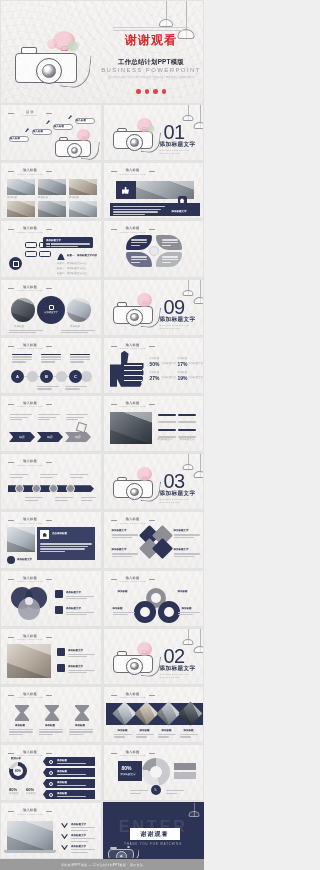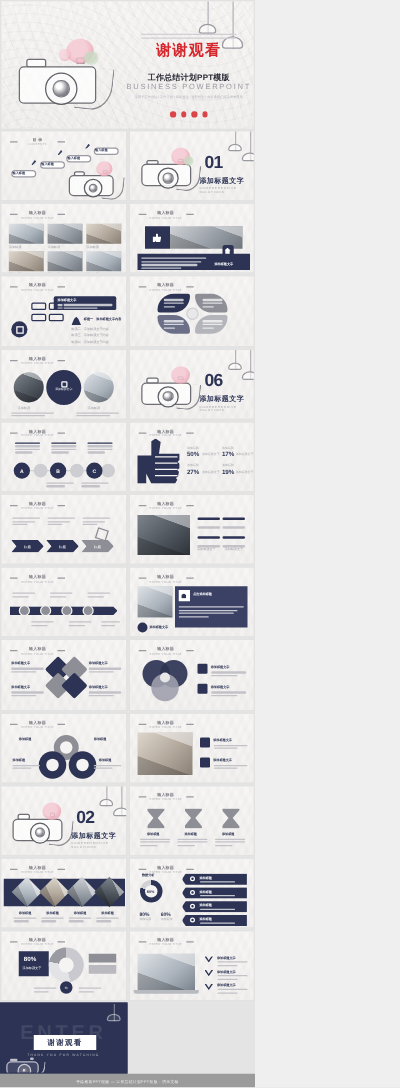--- a/index.html
+++ b/index.html
@@ -113,21 +113,21 @@
     text-align:center; line-height:4.4px; font-weight:bold; overflow:hidden;
   }
   .hdr b span{ display:block; }
   .hdr b span.en{ font-weight:normal; font-size:2.4px; color:#b3b3ba; }
 
   .navy{ background:#2c3354; }
   .navy2{ background:#3b4165; }
   .gray{ background:#8e8e96; }
   .lgray{ background:#b9b9bf; }
 
-  .bigno{ font-size:14px; font-weight:bold; color:#2c3354; line-height:1; letter-spacing:-.5px; }
+  .bigno{ font-size:20px; font-weight:normal; color:#2c3354; line-height:1; letter-spacing:-.5px; }
   .bigtt{ font-size:5.6px; font-weight:bold; color:#2c3354; letter-spacing:.4px; }
   .bigtt-en{ font-size:2.4px; color:#a6a6ad; letter-spacing:.7px; margin-top:1px; }
 
   .ph-line{ height:1.2px; background:#c2c2c8; border-radius:1px; margin-bottom:1.4px; }
   .ph-line.d{ background:#2c3354; }
   .ph-line.w{ background:rgba(255,255,255,.72); }
 
   .photo{ background:linear-gradient(135deg,#cfd2d6,#9aa0a8 55%,#6f767e); position:relative; overflow:hidden; }
   .photo:after{
     content:""; position:absolute; inset:0;
@@ -391,21 +391,21 @@
           <div class="shade" style="width:13px;height:7px;"></div>
         </div>
       <div class="cam" style="left:9px;top:20px;width:40px;height:27px;">
         <div class="hump"></div>
           <div class="flash"></div>
           <div class="body"></div>
           <div class="lens"></div>
           <div class="strap"></div>
         </div>
       <div class="bloom" style="left:33px;top:13px;width:15px;height:14px;"></div>
-      <div class="bigno" style="position:absolute;left:60px;top:17px;">06</div>
+      <div class="bigno" style="position:absolute;left:60px;top:17px;">09</div>
       <div class="bigtt" style="position:absolute;left:56px;top:36px;">添加标题文字</div>
       <div class="bigtt-en" style="position:absolute;left:56px;top:43px;">COMPREHENSIVE SOLUTIONS</div>
     </div>
 
     <div class="slide cell">
       <div class="hdr">
           <b>
         <span class="cn">输入标题</span>
         <span class="en">ENTER YOUR TITLE</span>
           </b>
@@ -576,20 +576,41 @@
       <div style="position:absolute;left:54px;top:43px;width:18px;">
           <div class="ph-line"></div>
           <div class="ph-line" style="width:70%"></div>
         </div>
       <div style="position:absolute;left:80px;top:43px;width:15px;">
           <div class="ph-line"></div>
           <div class="ph-line" style="width:70%"></div>
         </div>
     </div>
 
+    <div class="slide cell">
+      <div class="lamp" style="left:78px;top:0;width:12px;height:16px;">
+          <div class="cord"></div>
+          <div class="shade" style="width:11px;height:6px;"></div>
+        </div>
+      <div class="lamp" style="left:90px;top:0;width:12px;height:24px;">
+          <div class="cord"></div>
+          <div class="shade" style="width:13px;height:7px;"></div>
+        </div>
+      <div class="cam" style="left:9px;top:20px;width:40px;height:27px;">
+        <div class="hump"></div>
+          <div class="flash"></div>
+          <div class="body"></div>
+          <div class="lens"></div>
+          <div class="strap"></div>
+        </div>
+      <div class="bloom" style="left:33px;top:13px;width:15px;height:14px;"></div>
+      <div class="bigno" style="position:absolute;left:60px;top:17px;">03</div>
+      <div class="bigtt" style="position:absolute;left:56px;top:36px;">添加标题文字</div>
+      <div class="bigtt-en" style="position:absolute;left:56px;top:43px;">COMPREHENSIVE SOLUTIONS</div>
+    </div>
 
     <div class="slide cell">
       <div class="hdr">
           <b>
         <span class="cn">输入标题</span>
         <span class="en">ENTER YOUR TITLE</span>
           </b>
         </div>
       <div class="photo cool" style="position:absolute;left:6px;top:15px;width:28px;height:25px;"></div>
       <div class="navy2" style="position:absolute;left:36px;top:15px;width:58px;height:33px;"></div>

